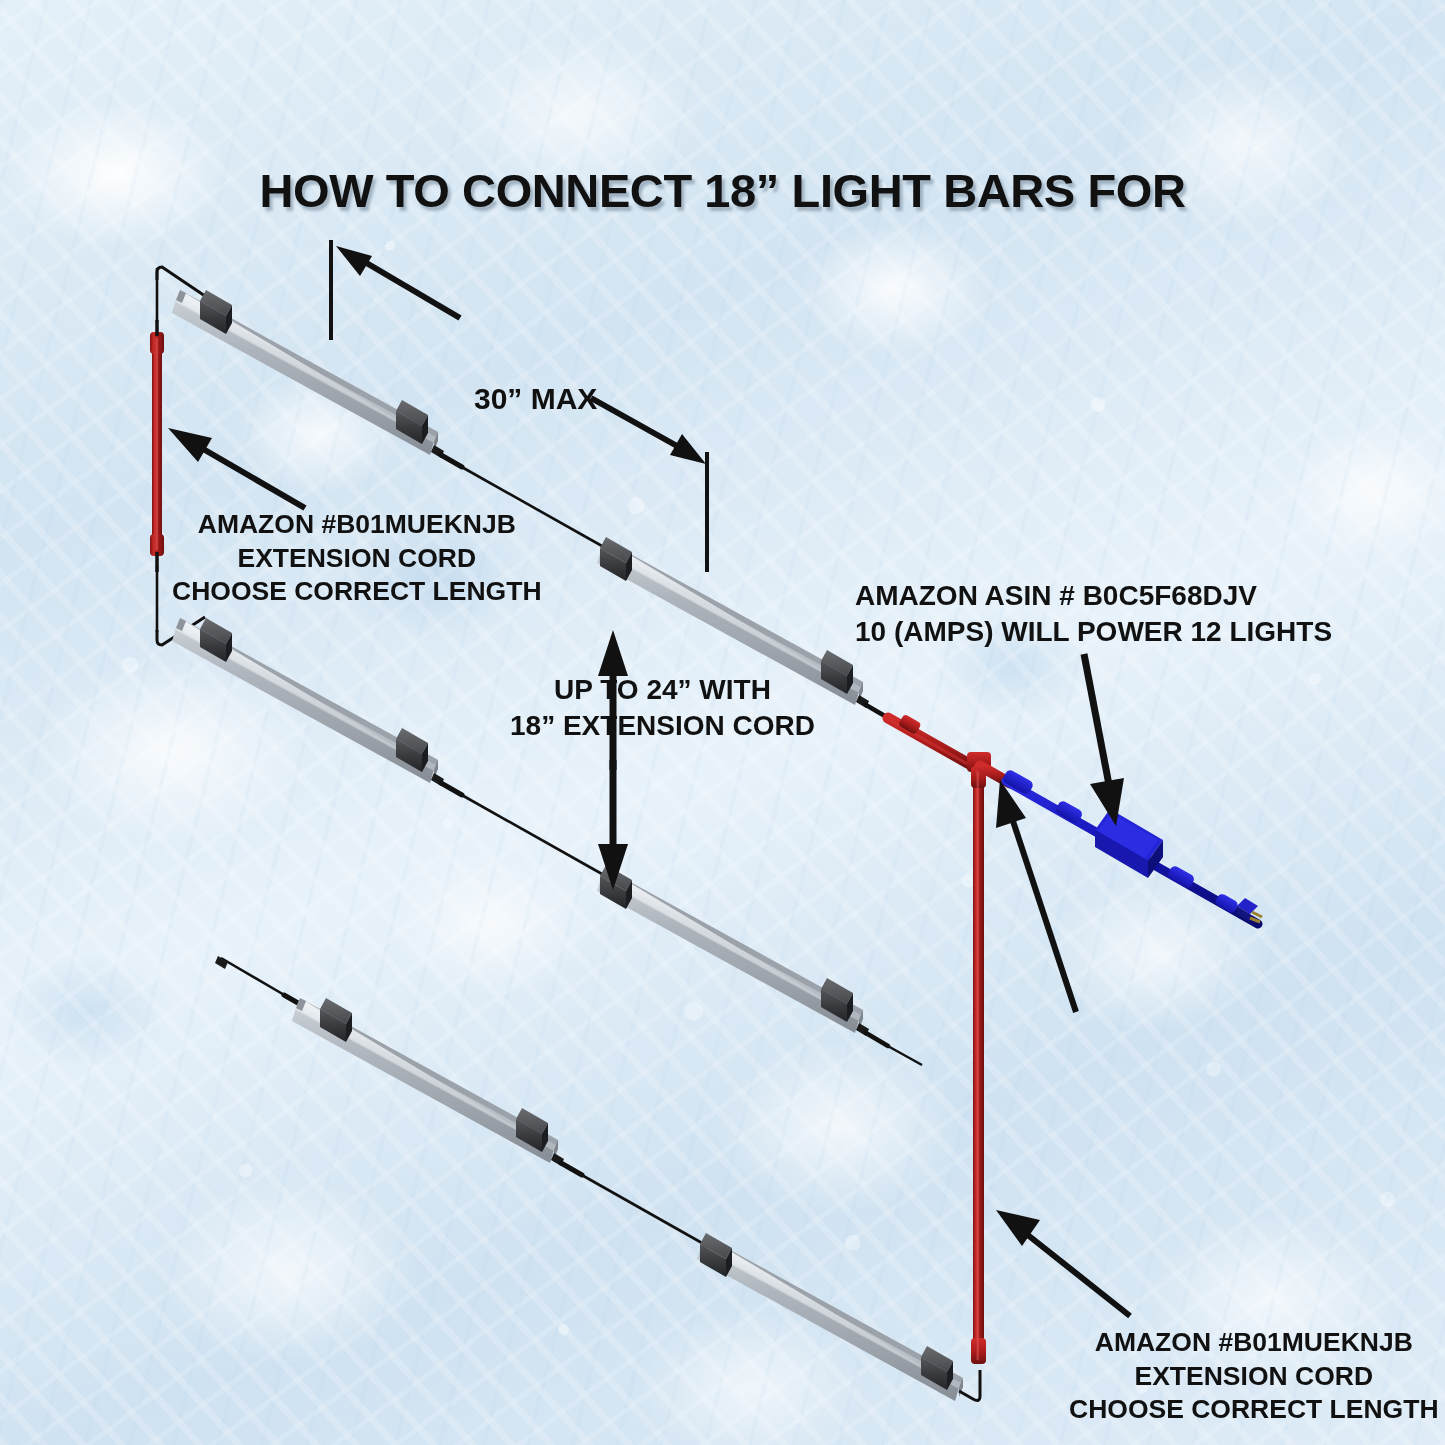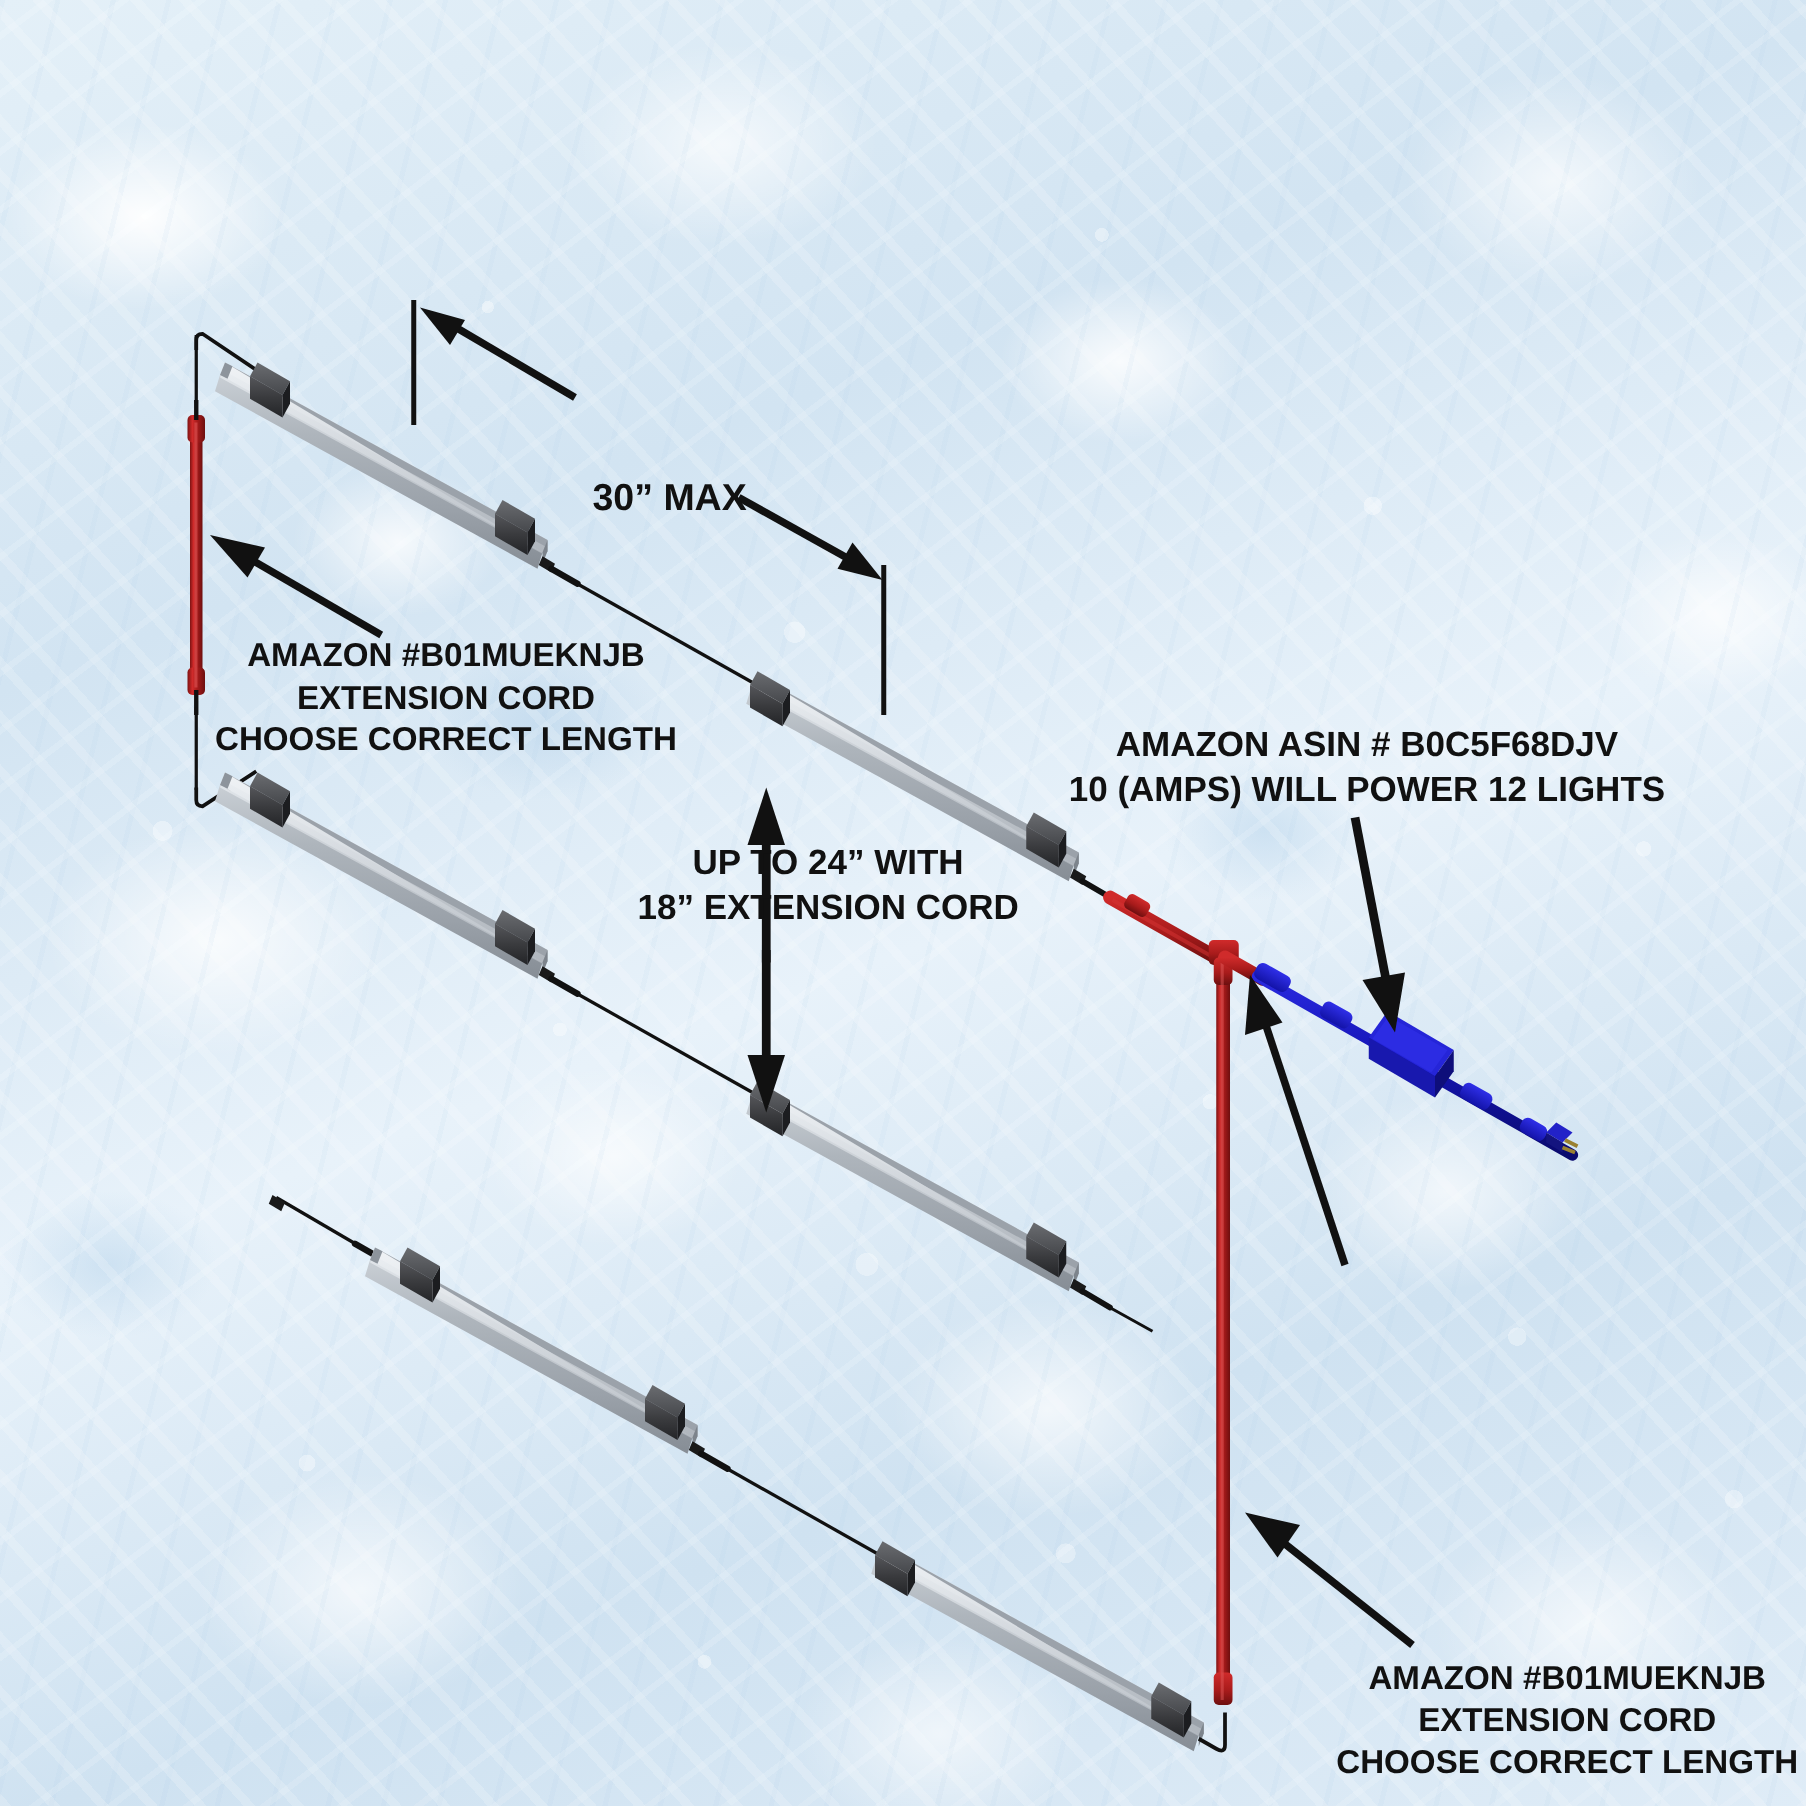--- a/index.html
+++ b/index.html
@@ -76,21 +76,21 @@
 
   
   .lbl{position:absolute;color:#111;font-weight:bold;line-height:1.27;white-space:pre;}
   .lbl.c{text-align:center;}
   .lbl.l{text-align:left;}
 
   #lbl-30max{left:474px;top:355px;font-size:30px;margin-top:25px;}
   #lbl-extcord-top{left:172px;top:508px;font-size:26.5px;text-align:center;}
   #lbl-upto24{left:510px;top:672px;font-size:28px;text-align:center;}
   #lbl-asin-5a{left:855px;top:477px;font-size:28px;}
-  #lbl-asin-10a{left:855px;top:578px;font-size:28px;text-align:center;}
+  #lbl-asin-10a{left:855px;top:578px;font-size:28px;}
   #lbl-splitter{left:1064px;top:1026px;font-size:25.5px;line-height:1.3;}
   #lbl-extcord-bot{left:1069px;top:1326px;font-size:26.5px;text-align:center;}
 
   svg.diagram{position:absolute;left:0;top:0;width:1445px;height:1445px;}
 </style>
 </head>
 <body>
 
 <div id="stage">
 
@@ -410,20 +410,21 @@
       <polygon points="1000,780 1026,818 996,828" fill="#111"></polygon>
     </g>
 
     <g>
       <path d="M1130,1316 L1024,1232" stroke="#111" stroke-width="6" fill="none"></path>
       <polygon points="996,1210 1040,1220 1022,1246" fill="#111"></polygon>
     </g>
   </svg>
 
   <div class="title">
+    <span>HOW TO CONNECT 18” LIGHT BARS FOR</span>
   </div>
 
   <div class="lbl l" id="lbl-30max">30” MAX</div>
 
   <div class="lbl c" id="lbl-extcord-top">AMAZON #B01MUEKNJB
 EXTENSION CORD
 CHOOSE CORRECT LENGTH</div>
 
   <div class="lbl c" id="lbl-upto24">UP TO 24” WITH
 18” EXTENSION CORD</div>

